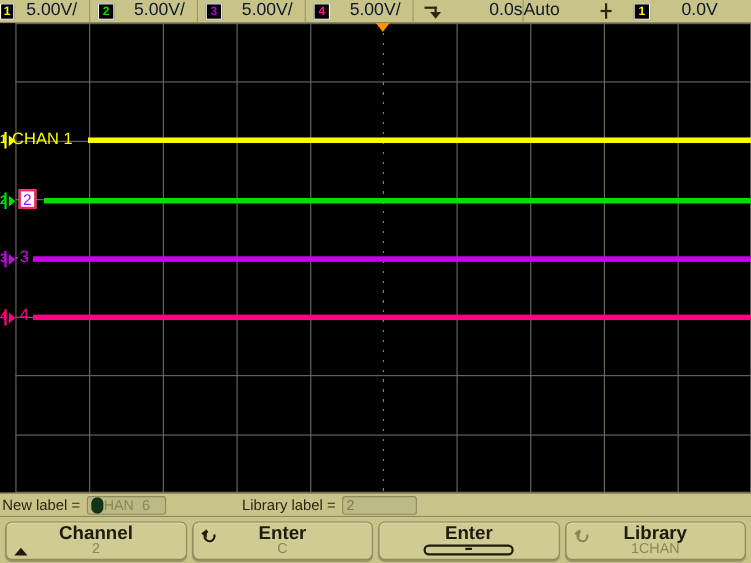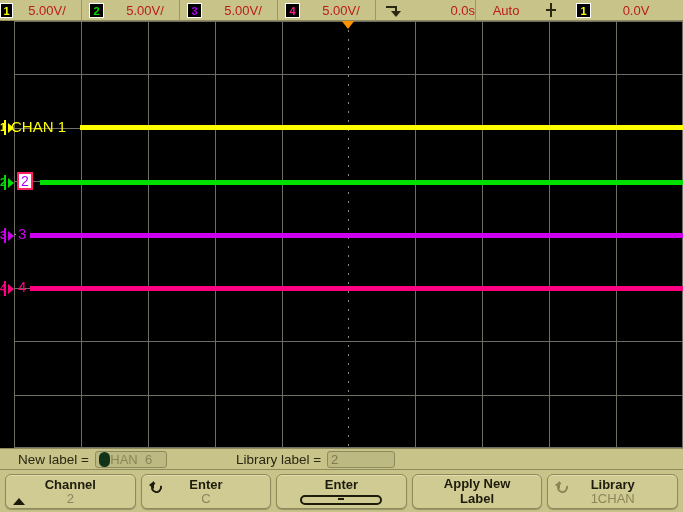--- a/index.html
+++ b/index.html
@@ -52,22 +52,22 @@
     line-height: 15px;
     text-align: center;
     box-sizing: border-box;
     font-family: "Liberation Sans", sans-serif;
   }
   .chbox.c1 { color: #ffff00; }
   .chbox.c2 { color: #00e000; }
   .chbox.c3 { color: #b000f0; }
   .chbox.c4 { color: #ff1a8c; }
   .tb-txt {
-    color: #b91c1c;
-    font-size: 13px;
+    color: #0f172a;
+    font-size: 16px;
     font-family: "Liberation Sans", sans-serif;
     white-space: nowrap;
   }
 
   
   .slope-ico {
     width: 16px; height: 14px;
     position: relative;
   }
   .slope-ico::before {
@@ -278,21 +278,21 @@
     box-sizing: border-box;
     position: relative;
     display: flex;
     flex-direction: column;
     align-items: center;
     justify-content: center;
     box-shadow: inset 0 1px 0 #e1ddac, 0 1px 1px rgba(0,0,0,0.25);
   }
   .sk-top {
     color: #1d1b0c;
-    font-size: 13px;
+    font-size: 17px;
     font-weight: bold;
     line-height: 15px;
     font-family: "Liberation Sans", sans-serif;
     white-space: nowrap;
   }
   .sk-sub {
     color: #8a8659;
     font-size: 13px;
     line-height: 14px;
     font-family: "Liberation Sans", sans-serif;
@@ -401,21 +401,21 @@
         <span class="h"></span>
           <span class="v"></span>
           <span class="a"></span>
       </span>
     </div>
     <div class="tb-cell" style="width:63px;justify-content:flex-end;">
       <span class="tb-txt">0.0s</span>
     </div>
     <div class="tb-sep"></div>
 
-    <div class="tb-cell" style="width:60px;justify-content:center;">
+    <div class="tb-cell" style="width:60px;justify-content:flex-start;">
       <span class="tb-txt">Auto</span>
     </div>
     <div class="tb-cell" style="width:30px;justify-content:center;">
       <span class="slope-ico"></span>
     </div>
     <div class="tb-cell" style="width:35px;justify-content:center;">
       <div class="chbox c1">1</div>
     </div>
     <div class="tb-cell" style="width:70px;justify-content:center;">
       <span class="tb-txt">0.0V</span>
@@ -476,21 +476,21 @@
     <div class="gndmark" style="top:259px;color:#ff0080;">
       <span class="num">4</span>
       <span class="arrow"></span>
     </div>
     <div class="gndbar" style="left:4px;top:260px;color:#ff0080;"></div>
     <div class="chlabel" style="left:18px;top:258px;color:#ff0080;">4</div>
     <div class="trace" style="left:30px;width:653px;top:265px;background:#ff0080;"></div>
   </div>
 
   <div class="labelbar">
-    <span class="lb-txt" style="margin-left:18px;">New label =</span>
+    <span class="lb-txt" style="margin-left:2px;">New label =</span>
     <span class="field" style="margin-left:6px;min-width:72px;">
       <span class="cursorchar">C</span><span class="rest">HAN  6</span>
     </span>
     <span class="lb-txt" style="margin-left:69px;">Library label =</span>
     <span class="field" style="margin-left:6px;width:68px;">2</span>
   </div>
 
   <div class="softbar">
 
     <div class="softkey">
@@ -509,24 +509,20 @@
 
     <div class="softkey">
       <span class="sk-top">Enter</span>
       <span class="ico-enter">
         <span class="bar"></span>
           <span class="tick"></span>
       </span>
     </div>
 
 
-    <div class="softkey">
-      <span class="sk-top">Apply New</span>
-      <span class="sk-top">Label</span>
-    </div>
 
     <div class="softkey">
       <span class="sk-ico">
         <span class="ico-rot dim"><span class="ring"></span><span class="tip"></span></span>
       </span>
       <span class="sk-top">Library</span>
       <span class="sk-sub">1CHAN</span>
     </div>
   </div>
 

